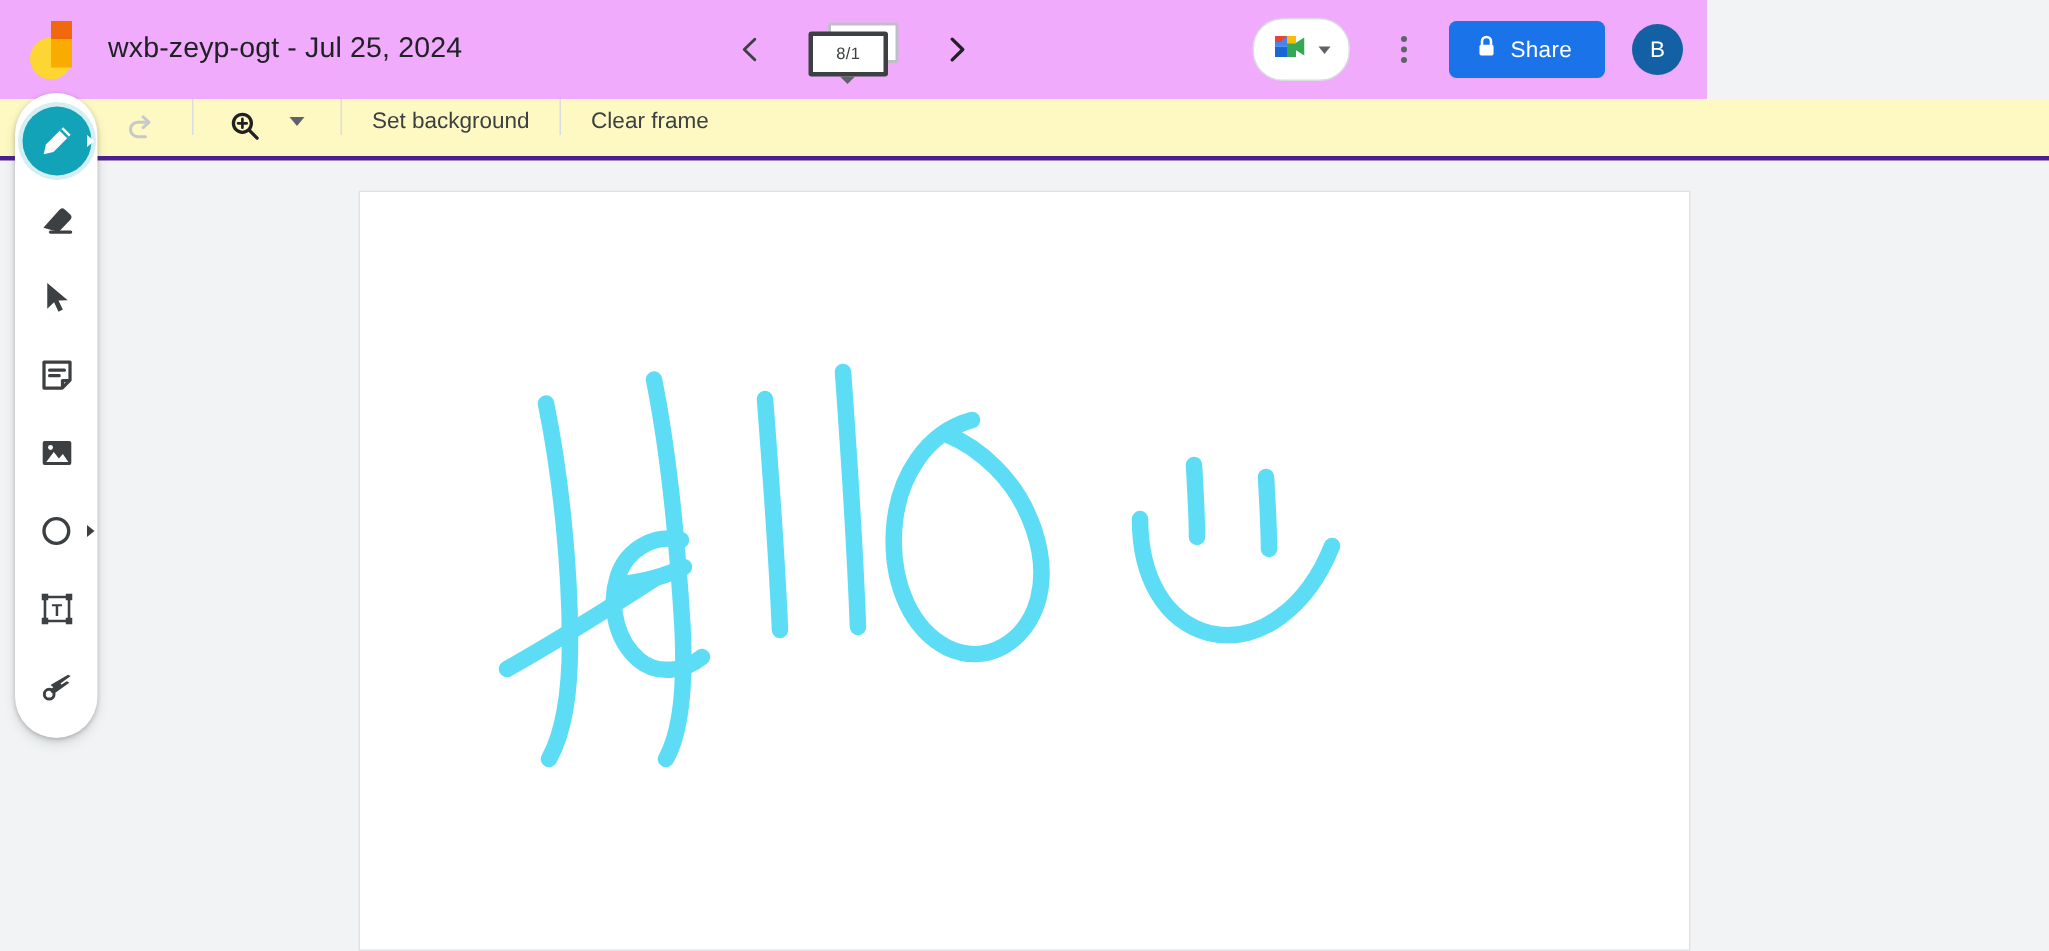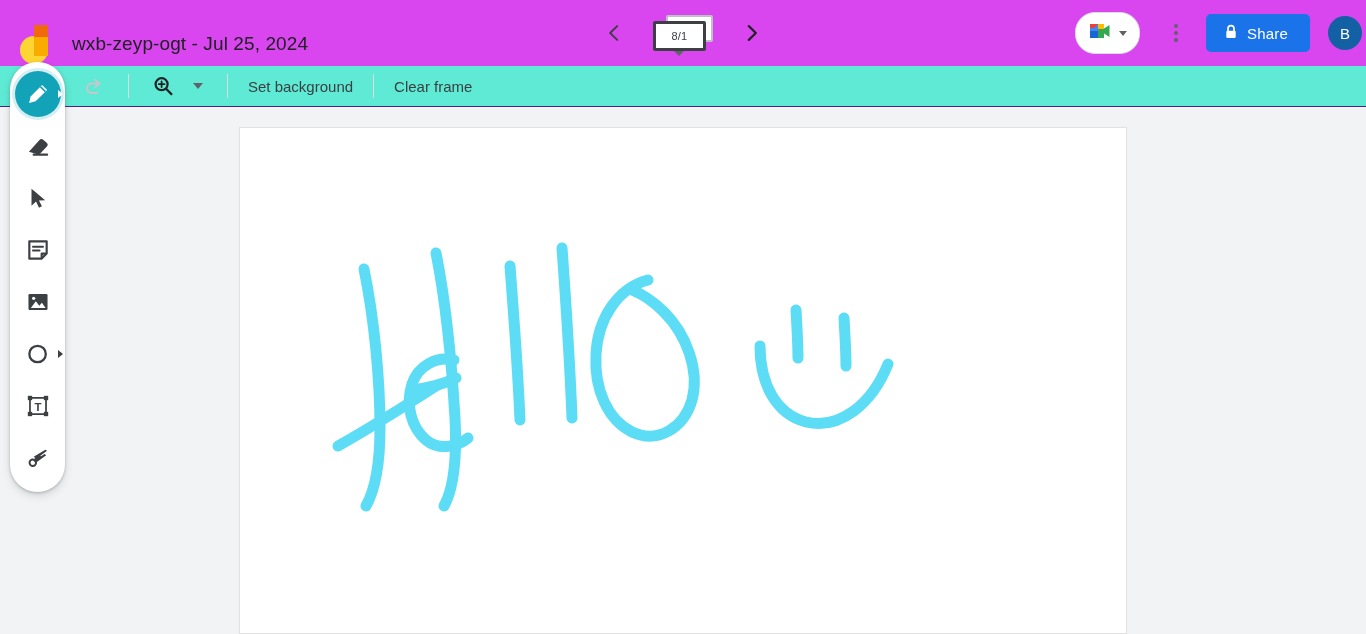--- a/index.html
+++ b/index.html
@@ -12,25 +12,25 @@
     overflow: hidden;
     background: #f1f3f4;
     font-family: "Liberation Sans", sans-serif;
     -webkit-font-smoothing: antialiased;
   }
 
   
   .header {
     position: absolute;
     left: 0; top: 0;
-    width: 1366px;
+    width: 1138px;
     height: 66px;
-    background: #d946ef;
-    display: flex;
-    align-items: flex-end;
+    background: #f0abfc;
+    display: flex;
+    align-items: center;
     box-sizing: border-box;
   }
   .header-left {
     display: flex;
     align-items: center;
     padding-left: 20px;
     flex: 0 0 auto;
   }
   .jam-logo {
     width: 34px;
@@ -122,21 +122,21 @@
     left: 25px;
     bottom: 0px;
     width: 0; height: 0;
     border-left: 5px solid transparent;
     border-right: 5px solid transparent;
     border-top: 5px solid #5f6368;
   }
 
   .header-right {
     position: absolute;
-    right: 4px; top: 0;
+    right: 16px; top: 0;
     height: 66px;
     display: flex;
     align-items: center;
     gap: 0;
   }
   .meet-btn {
     display: flex;
     align-items: center;
     gap: 6px;
     height: 40px;
@@ -194,24 +194,24 @@
     justify-content: center;
     cursor: pointer;
   }
 
   
   .toolbar {
     position: absolute;
     left: 0; top: 66px;
     width: 1366px;
     height: 41px;
-    background: #5eead4;
-    border-bottom: 1px solid #4c1d95;
-    display: flex;
-    align-items: center;
+    background: #fef9c3;
+    border-bottom: 3px solid #4c1d95;
+    display: flex;
+    align-items: flex-start;
     box-sizing: border-box;
   }
   .tb-btn {
     width: 36px; height: 36px;
     display: flex;
     align-items: center;
     justify-content: center;
     border-radius: 50%;
     cursor: pointer;
   }

